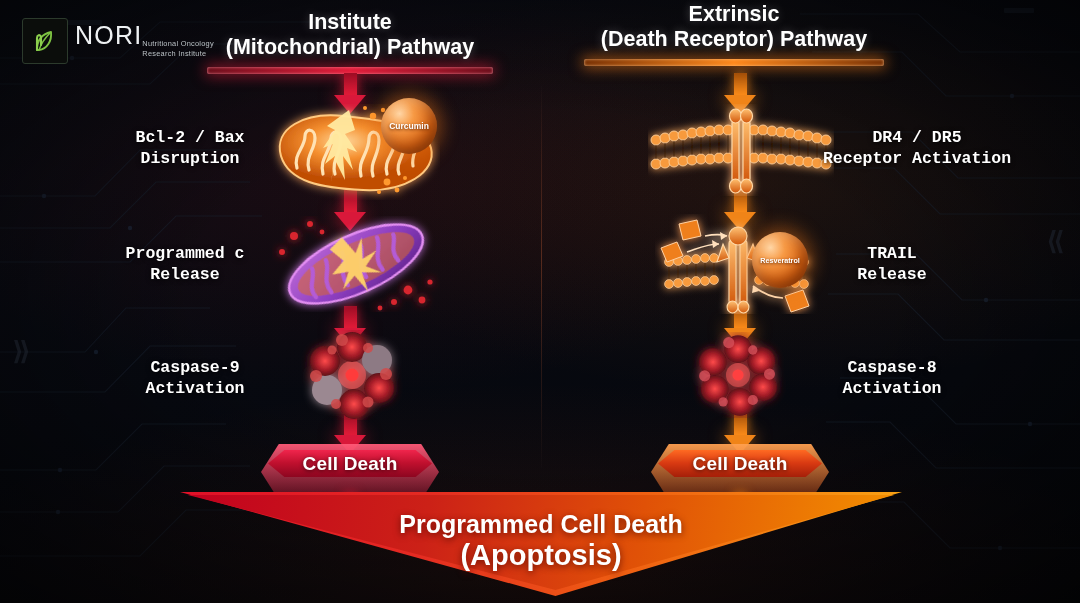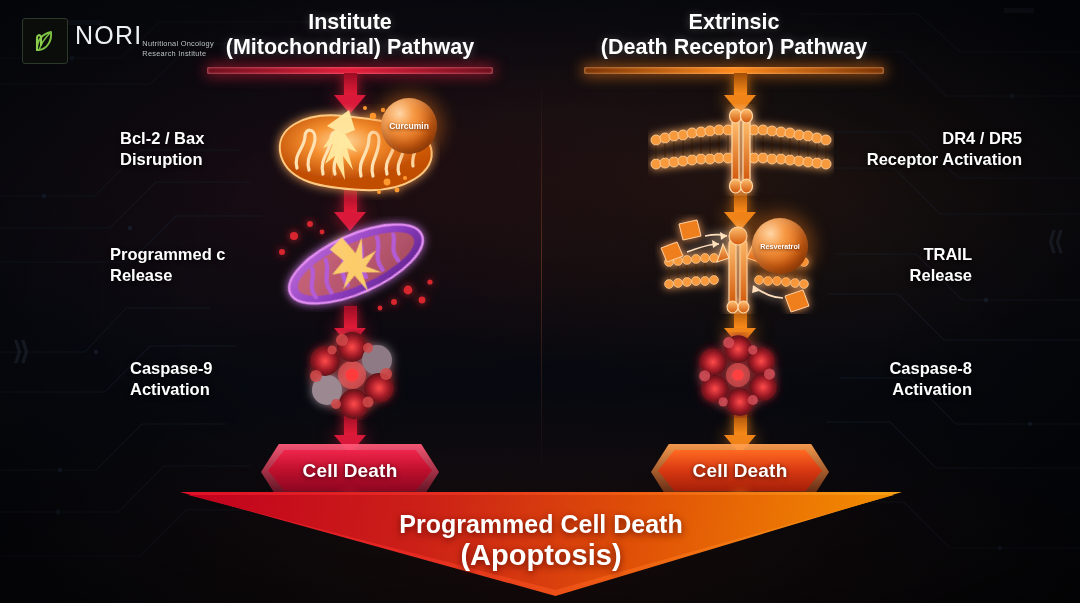--- a/index.html
+++ b/index.html
@@ -57,36 +57,36 @@
   .arrow.red .shaft{ background:linear-gradient(180deg,#9c0d24,#e01b38);
                      box-shadow:0 0 11px rgba(224,27,56,.75); }
   .arrow.red .head{ border-top:19px solid #d9183a; filter:drop-shadow(0 0 9px rgba(224,27,56,.8)); }
   .arrow.org .shaft{ background:linear-gradient(180deg,#a14e08,#f98a19);
                      box-shadow:0 0 11px rgba(249,138,25,.75); }
   .arrow.org .head{ border-top:19px solid #f08418; filter:drop-shadow(0 0 9px rgba(249,138,25,.8)); }
 
   
   .slabel{ position:absolute; color:#fff; font-size:16.5px; font-weight:700; line-height:1.26;
            text-shadow:0 1px 5px rgba(0,0,0,.9); }
-  .slabel.r{ text-align:left; }
-  .slabel.l{ text-align:right; }
+  .slabel.r{ text-align:center;font-family:Liberation Mono, monospace; }
+  .slabel.l{ text-align:center;font-family:Liberation Mono, monospace; }
 
   
   .art{ position:absolute; }
 
   
   .badge{ position:absolute; border-radius:50%;
     background:radial-gradient(circle at 33% 28%, #ffd6a6 0%, #f79a45 26%, #e06a16 62%, #9c3f05 100%);
     box-shadow:0 0 18px 5px rgba(240,120,25,.45), inset -5px -7px 14px rgba(90,30,0,.55),
                inset 4px 5px 10px rgba(255,215,170,.35);
     display:flex; align-items:center; justify-content:center; }
   .badge span{ color:#fff; font-weight:700; text-shadow:0 1px 3px rgba(80,25,0,.95); }
 
   
-  .pill{ position:absolute; width:164px; height:41px; display:flex; align-items:center;
+  .pill{ position:absolute; width:164px; height:27px; display:flex; align-items:center;
          justify-content:center;
          clip-path:polygon(10% 0,90% 0,100% 50%,90% 100%,10% 100%,0 50%); }
   .pill.red{ background:linear-gradient(180deg,#f0254c 0%,#c0102e 48%,#8d0620 100%);
              box-shadow:0 0 26px 7px rgba(230,25,60,.55); }
   .pill.org{ background:linear-gradient(180deg,#ff6a22 0%,#d93a12 48%,#a51f09 100%);
              box-shadow:0 0 26px 7px rgba(255,110,30,.5); }
   .pill-wrap{ position:absolute; }
   .pill-ring{ position:absolute; width:178px; height:56px; left:-7px; top:-6px;
               clip-path:polygon(10% 0,90% 0,100% 50%,90% 100%,10% 100%,0 50%); }
   .pill-ring.red{ background:linear-gradient(180deg,rgba(255,90,120,.95),rgba(140,10,35,.5)); }
@@ -183,21 +183,21 @@
   </div>
 
   <div class="col-head" style="left:140px; top:10px;">
     <h2>
       <span>Institute</span><br>
       <span>(Mitochondrial) Pathway</span>
     </h2>
     <div class="rule red"></div>
   </div>
 
-  <div class="col-head" style="left:524px; top:10px;">
+  <div class="col-head" style="left:524px; top:2px;">
     <h2>
       <span>Extrinsic</span><br>
       <span>(Death Receptor) Pathway</span>
     </h2>
     <div class="rule org"></div>
   </div>
 
   <div class="divider"></div>
 
   <div class="arrow red" style="left:327px; top:73px;">
@@ -529,21 +529,21 @@
         <path d="M128 84 C116 84 106 78 98 72"></path>
       </g>
       <g fill="#ffe0bd">
         <path d="M72 22 L65 18 L66 26 Z"></path>
         <path d="M64 30 L57 26 L58 34 Z"></path>
         <path d="M98 72 L104 77 L97 79 Z"></path>
       </g>
     </g>
   </svg>
 
-  <div class="badge" style="left:752px; top:218px; width:56px; height:56px;">
+  <div class="badge" style="left:752px; top:232px; width:56px; height:56px;">
     <span style="font-size:7.2px;">Resveratrol</span>
   </div>
 
   <div class="slabel l" style="left:812px; top:244px; width:160px;">
     <span>TRAIL</span><br>
     <span>Release</span>
   </div>
 
   <svg class="art" style="left:688px; top:332px;" width="100" height="86" viewBox="0 0 108 90">
     <g filter="url(#glowR)">

